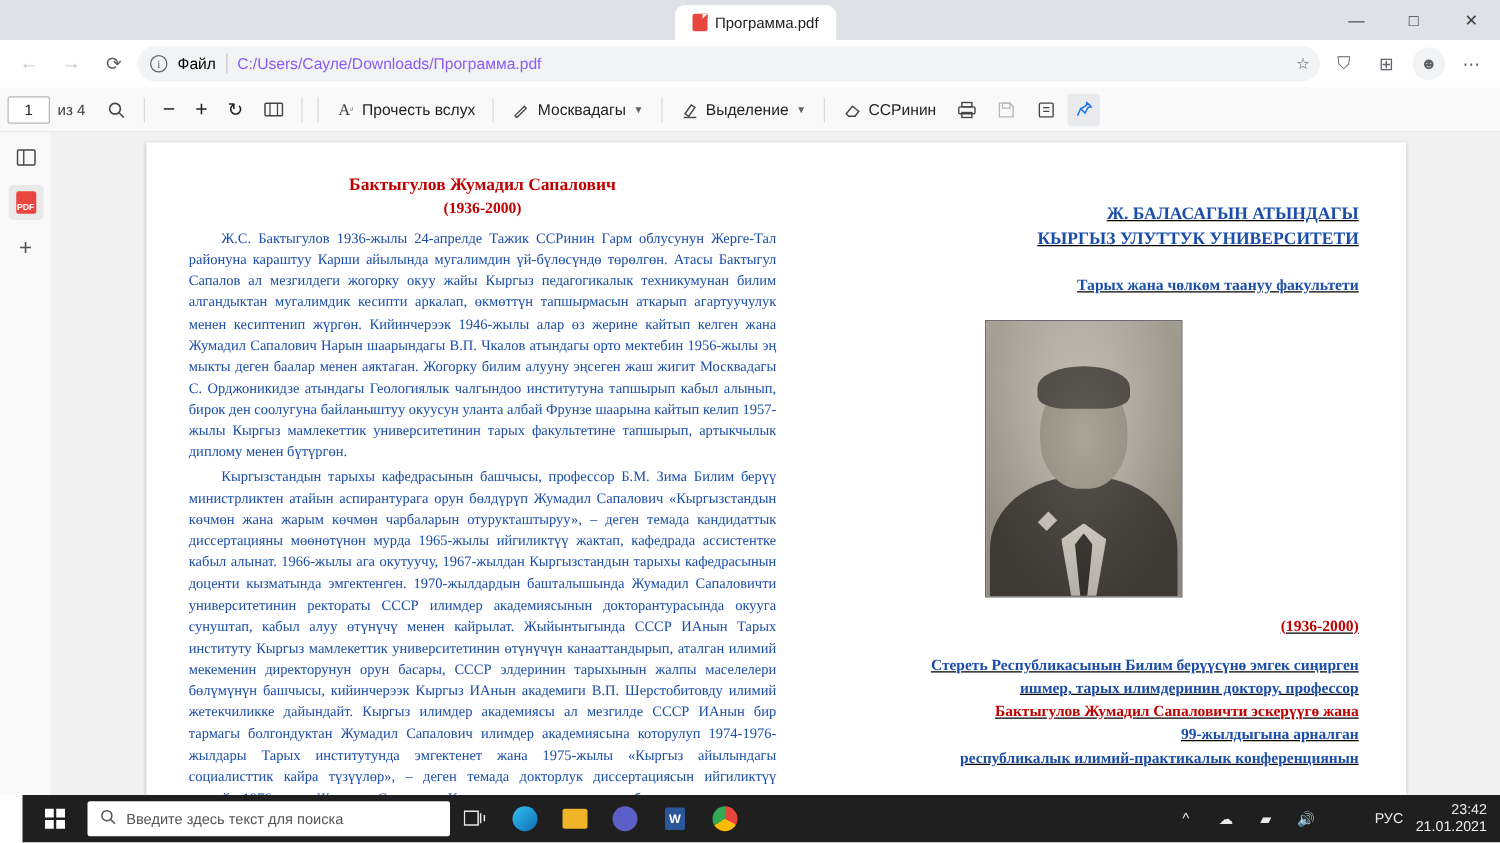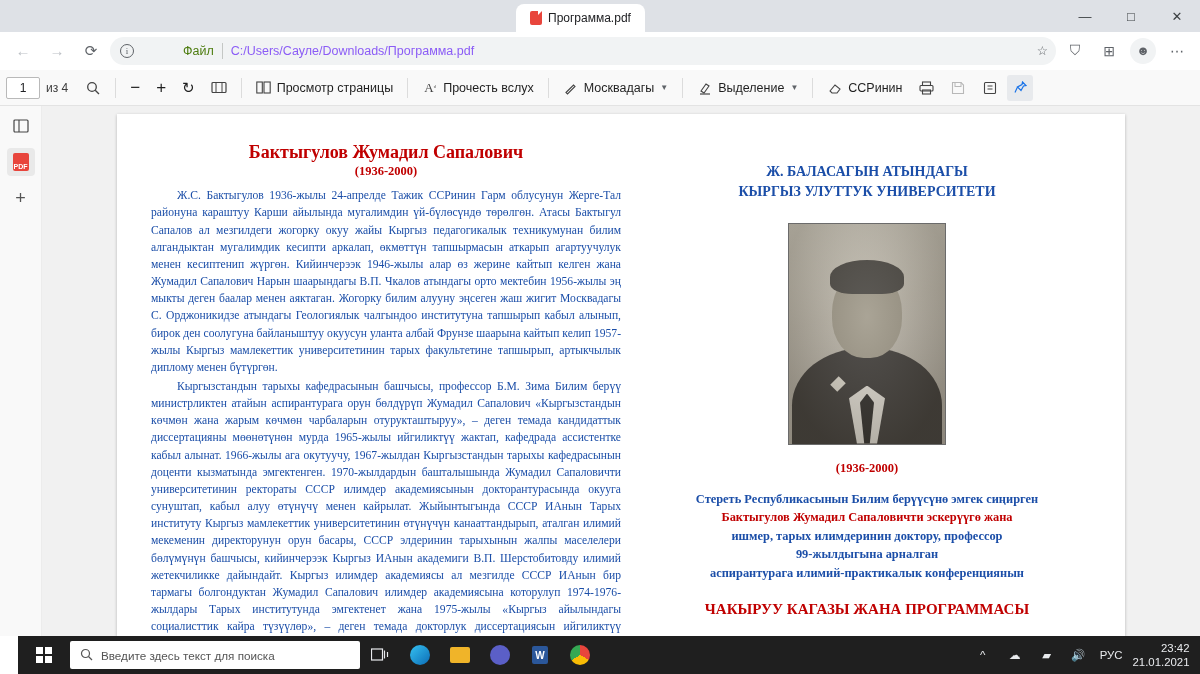--- a/index.html
+++ b/index.html
@@ -11,21 +11,21 @@
     overflow:hidden;
     position:relative;
   }
 
   
   .titlebar {
     height:32px; background:#dee1e6; display:flex; align-items:center;
     position:relative;
   }
   .tab {
-    position:absolute; left:516px; top:4px; height:28px;
+    position:absolute; left:540px; top:4px; height:28px;
     display:flex; align-items:center; gap:6px;
     background:#ffffff; border-radius:8px 8px 0 0; padding:0 14px;
     font-size:12px; color:#202124; max-width:220px;
   }
   .tab .pdf-badge {
     width:12px; height:14px; background:#e8453c; border-radius:2px;
     display:inline-block; position:relative;
   }
   .tab .pdf-badge::after{
     content:""; position:absolute; right:0; top:0;
@@ -55,21 +55,21 @@
     flex:1; height:28px; background:#f1f3f4; border-radius:14px;
     display:flex; align-items:center; padding:0 10px; gap:8px;
     font-size:12.5px; color:#202124; position:relative;
   }
   .omnibox .sep { width:1px; height:16px; background:#c4c7c5; }
   .omnibox .info-icon {
     width:14px;height:14px;border:1.3px solid #5f6368;border-radius:50%;
     display:flex;align-items:center;justify-content:center;font-size:9px;color:#5f6368;
     font-family:"Liberation Serif", serif;
   }
-  .omnibox-label { color:#4d7c0f;margin-left:41px; }
+  .omnibox-label { color:#000000; }
   .omnibox-url { color:#8b5cf6; }
   .omnibox-right { position:absolute; right:8px; display:flex; gap:6px; color:#5f6368; }
   .addr-icon {
     width:30px;height:30px;display:flex;align-items:center;justify-content:center;
     color:#5f6368;font-size:14px;
   }
   .avatar-btn {
     width:26px;height:26px;border-radius:50%;background:#f1f3f4;
     display:flex;align-items:center;justify-content:center;color:#5f6368;font-size:13px;
     margin:0 2px;
@@ -125,35 +125,35 @@
   }
   .page {
     width:1008px; background:#ffffff; padding:26px 34px 0 34px;
     display:flex; gap:26px;
     box-shadow:0 1px 3px rgba(0,0,0,.25);
   }
 
   
   .col-left { width:470px; }
   .doc-title {
-    text-align:center; color:#c00000; font-weight:bold; font-size:18px;
+    text-align:center; color:#c00000; font-weight:bold; font-size:14px;
     font-family:"Liberation Serif", serif; line-height:1.35;
   }
   .doc-dates {
     text-align:center; color:#c00000; font-weight:bold; font-size:12.5px;
     font-family:"Liberation Serif", serif; margin-bottom:8px;
   }
   .para {
     color:#1b4ea8; font-family:"Liberation Serif", serif; font-size:11.6px;
     text-align:justify; text-indent:26px; line-height:1.48; margin:0 0 2px 0;
     hyphens:auto;
   }
 
   
-  .col-right { width:440px; text-align:center; }
+  .col-right { width:440px; text-align:right;text-decoration:underline; }
   .uni-name {
     color:#1b4ea8; font-weight:bold; font-family:"Liberation Serif", serif;
     font-size:14px; line-height:1.45; margin-top:22px;
   }
   .faculty {
     color:#1b4ea8; font-weight:bold; font-family:"Liberation Serif", serif;
     font-size:12.5px; margin-top:18px;
   }
   .portrait-wrap { margin-top:20px; display:flex; justify-content:center; }
   .portrait {
@@ -228,21 +228,21 @@
   }
   .tb-app {
     width:40px;height:38px;display:flex;align-items:center;justify-content:center;
   }
   .circle-ic { width:20px;height:20px;border-radius:50%; }
   .tray {
     margin-left:auto; display:flex; align-items:center; gap:10px; padding-right:6px;
     font-size:11.5px; color:#e8eaed;
   }
   .clock { text-align:right; line-height:1.25; font-size:11.4px; }
-  .lang { font-size:11.4px; }
+  .lang { font-size:11.4px;margin-left:34px; }
   .notif {
     width:22px;height:22px;display:flex;align-items:center;justify-content:center;
   }
   .tiny-badge{
     background:#0078d4;color:#fff;border-radius:2px;font-size:8px;padding:0 2px;
   }
 </style>
 </head>
 <body>
 
@@ -295,29 +295,20 @@
   <div class="tb-btn">
     <span class="tb-icon">
       <svg width="16" height="13" viewBox="0 0 16 13">
           <rect x="1" y="1.5" width="14" height="10" fill="none" stroke="#444" stroke-width="1.2" rx="1"></rect>
           <line x1="5" y1="1.5" x2="5" y2="11.5" stroke="#444" stroke-width="1"></line>
           <line x1="11" y1="1.5" x2="11" y2="11.5" stroke="#444" stroke-width="1"></line>
         </svg>
     </span>
   </div>
   <div class="tb-sep"></div>
-  <div class="tb-btn">
-    <span class="tb-icon">
-      <svg width="15" height="13" viewBox="0 0 15 13">
-          <rect x="0.8" y="1" width="5.5" height="11" fill="none" stroke="#444" stroke-width="1.1"></rect>
-          <rect x="8" y="1" width="6.2" height="11" fill="none" stroke="#444" stroke-width="1.1"></rect>
-        </svg>
-    </span>
-    <span>Просмотр страницы</span>
-  </div>
   <div class="tb-sep"></div>
   <div class="tb-btn">
     <span class="tb-icon" style="font-family:'Liberation Serif',serif;font-size:13px;">A<sup style="font-size:7px;">ᵈ</sup></span>
     <span>Прочесть вслух</span>
   </div>
   <div class="tb-sep"></div>
   <div class="tb-btn">
     <span class="tb-icon">
       <svg width="14" height="14" viewBox="0 0 14 14">
           <path d="M2 11.5 L9.5 4 L11 5.5 L3.5 13 Z" fill="none" stroke="#444" stroke-width="1.1"></path>
@@ -404,41 +395,42 @@
         <div class="doc-dates">(1936-2000)</div>
         <p class="para">Ж.С. Бактыгулов 1936-жылы 24-апрелде Тажик ССРинин Гарм облусунун Жерге-Тал районуна караштуу Карши айылында мугалимдин үй-бүлөсүндө төрөлгөн. Атасы Бактыгул Сапалов ал мезгилдеги жогорку окуу жайы Кыргыз педагогикалык техникумунан билим алгандыктан мугалимдик кесипти аркалап, өкмөттүн тапшырмасын аткарып агартуучулук менен кесиптенип жүргөн. Кийинчерээк 1946-жылы алар өз жерине кайтып келген жана Жумадил Сапалович Нарын шаарындагы В.П. Чкалов атындагы орто мектебин 1956-жылы эң мыкты деген баалар менен аяктаган. Жогорку билим алууну эңсеген жаш жигит Москвадагы С. Орджоникидзе атындагы Геологиялык чалгындоо институтуна тапшырып кабыл алынып, бирок ден соолугуна байланыштуу окуусун уланта албай Фрунзе шаарына кайтып келип 1957-жылы Кыргыз мамлекеттик университетинин тарых факультетине тапшырып, артыкчылык диплому менен бүтүргөн.</p>
         <p class="para">Кыргызстандын тарыхы кафедрасынын башчысы, профессор Б.М. Зима Билим берүү министрликтен атайын аспирантурага орун бөлдүрүп Жумадил Сапалович «Кыргызстандын көчмөн жана жарым көчмөн чарбаларын отурукташтыруу», – деген темада кандидаттык диссертацияны мөөнөтүнөн мурда 1965-жылы ийгиликтүү жактап, кафедрада ассистентке кабыл алынат. 1966-жылы ага окутуучу, 1967-жылдан Кыргызстандын тарыхы кафедрасынын доценти кызматында эмгектенген. 1970-жылдардын башталышында Жумадил Сапаловичти университетинин ректораты СССР илимдер академиясынын докторантурасында окууга сунуштап, кабыл алуу өтүнүчү менен кайрылат. Жыйынтыгында СССР ИАнын Тарых институту Кыргыз мамлекеттик университетинин өтүнүчүн канааттандырып, аталган илимий мекеменин директорунун орун басары, СССР элдеринин тарыхынын жалпы маселелери бөлүмүнүн башчысы, кийинчерээк Кыргыз ИАнын академиги В.П. Шерстобитовду илимий жетекчиликке дайындайт. Кыргыз илимдер академиясы ал мезгилде СССР ИАнын бир тармагы болгондуктан Жумадил Сапалович илимдер академиясына которулуп 1974-1976-жылдары Тарых институтунда эмгектенет жана 1975-жылы «Кыргыз айылындагы социалисттик кайра түзүүлөр», – деген темада докторлук диссертациясын ийгиликтүү коргойт. 1976-жылы Жумадил Сапалович Кыргыз мамлекеттик дене тарбия</p>
       </div>
 
       <div class="col-right">
         <div class="uni-name">
           <div>Ж. БАЛАСАГЫН АТЫНДАГЫ</div>
           <div>КЫРГЫЗ УЛУТТУК УНИВЕРСИТЕТИ</div>
         </div>
+        <div class="faculty">Тарых жана чөлкөм таануу факультети</div>
 
         <div class="portrait-wrap">
           <div class="portrait">
             <div class="suit"></div>
             <div class="shirt"></div>
             <div class="tie"></div>
             <div class="head"></div>
             <div class="hair"></div>
             <div class="pin"></div>
             <div class="vig"></div>
           </div>
         </div>
 
         <div class="r-dates">(1936-2000)</div>
 
         <div class="r-block">
           <div class="r-line">Стереть Республикасынын Билим берүүсүнө эмгек сиңирген</div>
+          <div class="r-line">ишмер, тарых илимдеринин доктору, профессор</div>
           <div class="r-line r-red">Бактыгулов Жумадил Сапаловичти эскерүүгө жана</div>
-          <div class="r-line">ишмер, тарых илимдеринин доктору, профессор</div>
           <div class="r-line">99-жылдыгына арналган</div>
-          <div class="r-line">аспирантурага илимий-практикалык конференциянын</div>
+          <div class="r-line">республикалык илимий-практикалык конференциянын</div>
         </div>
 
         <div class="r-heading">ЧАКЫРУУ КАГАЗЫ ЖАНА ПРОГРАММАСЫ</div>
       </div>
 
     </div>
   </div>
 </div>
 
 <div class="taskbar">

